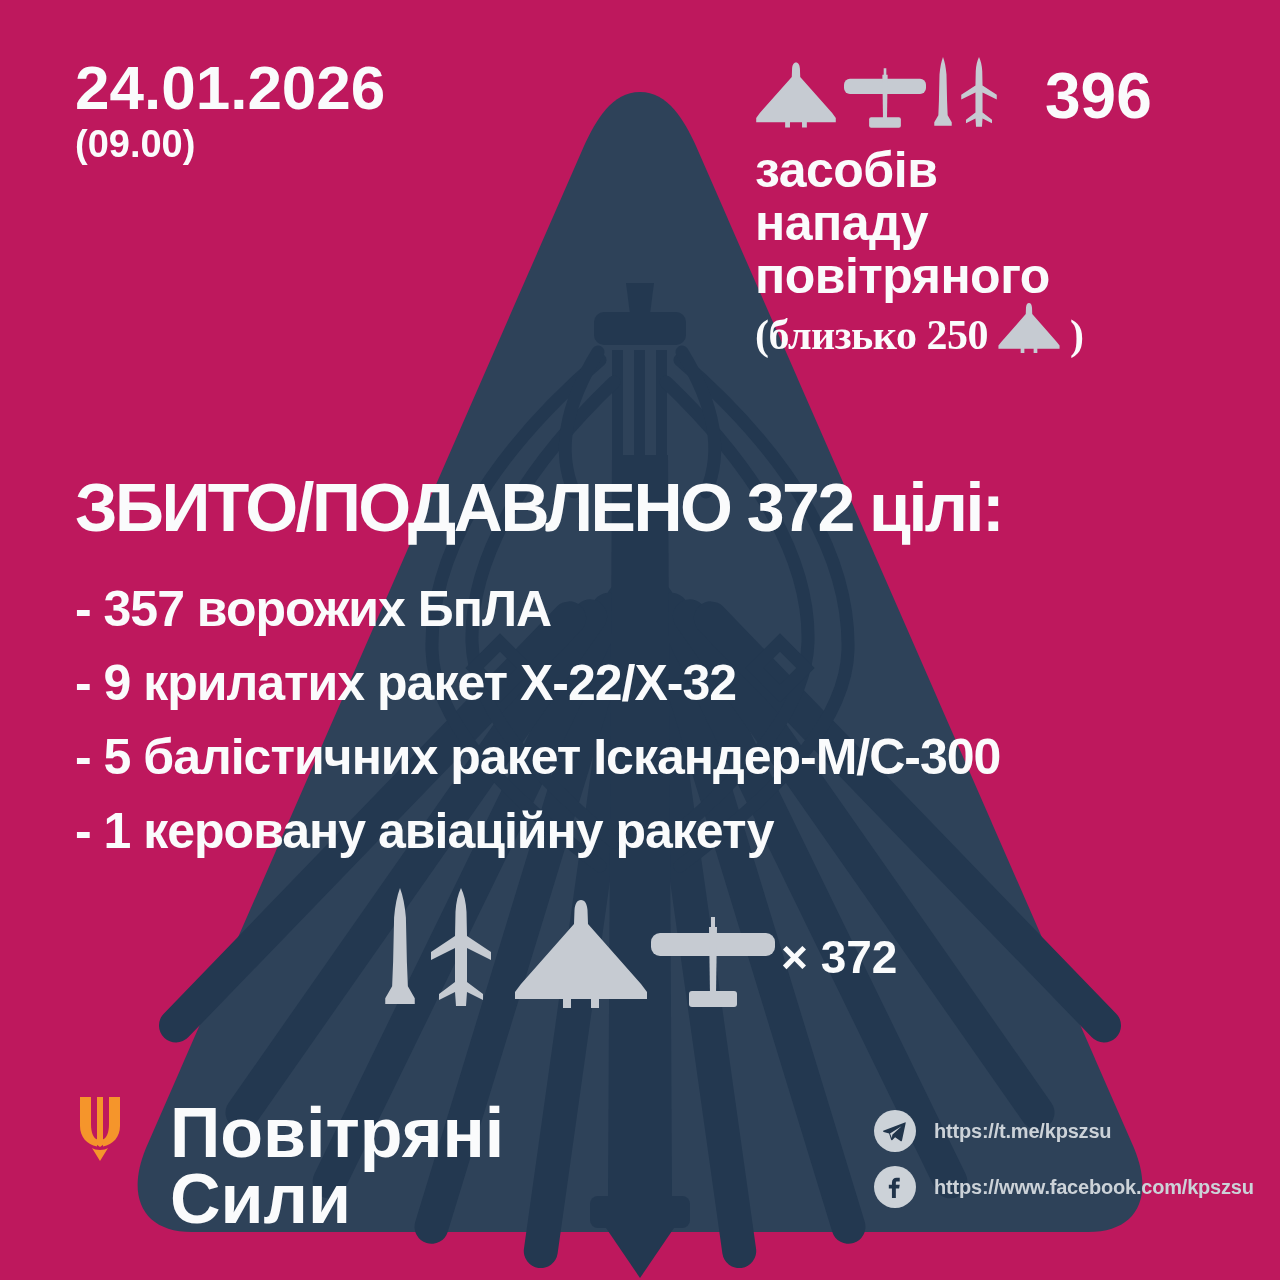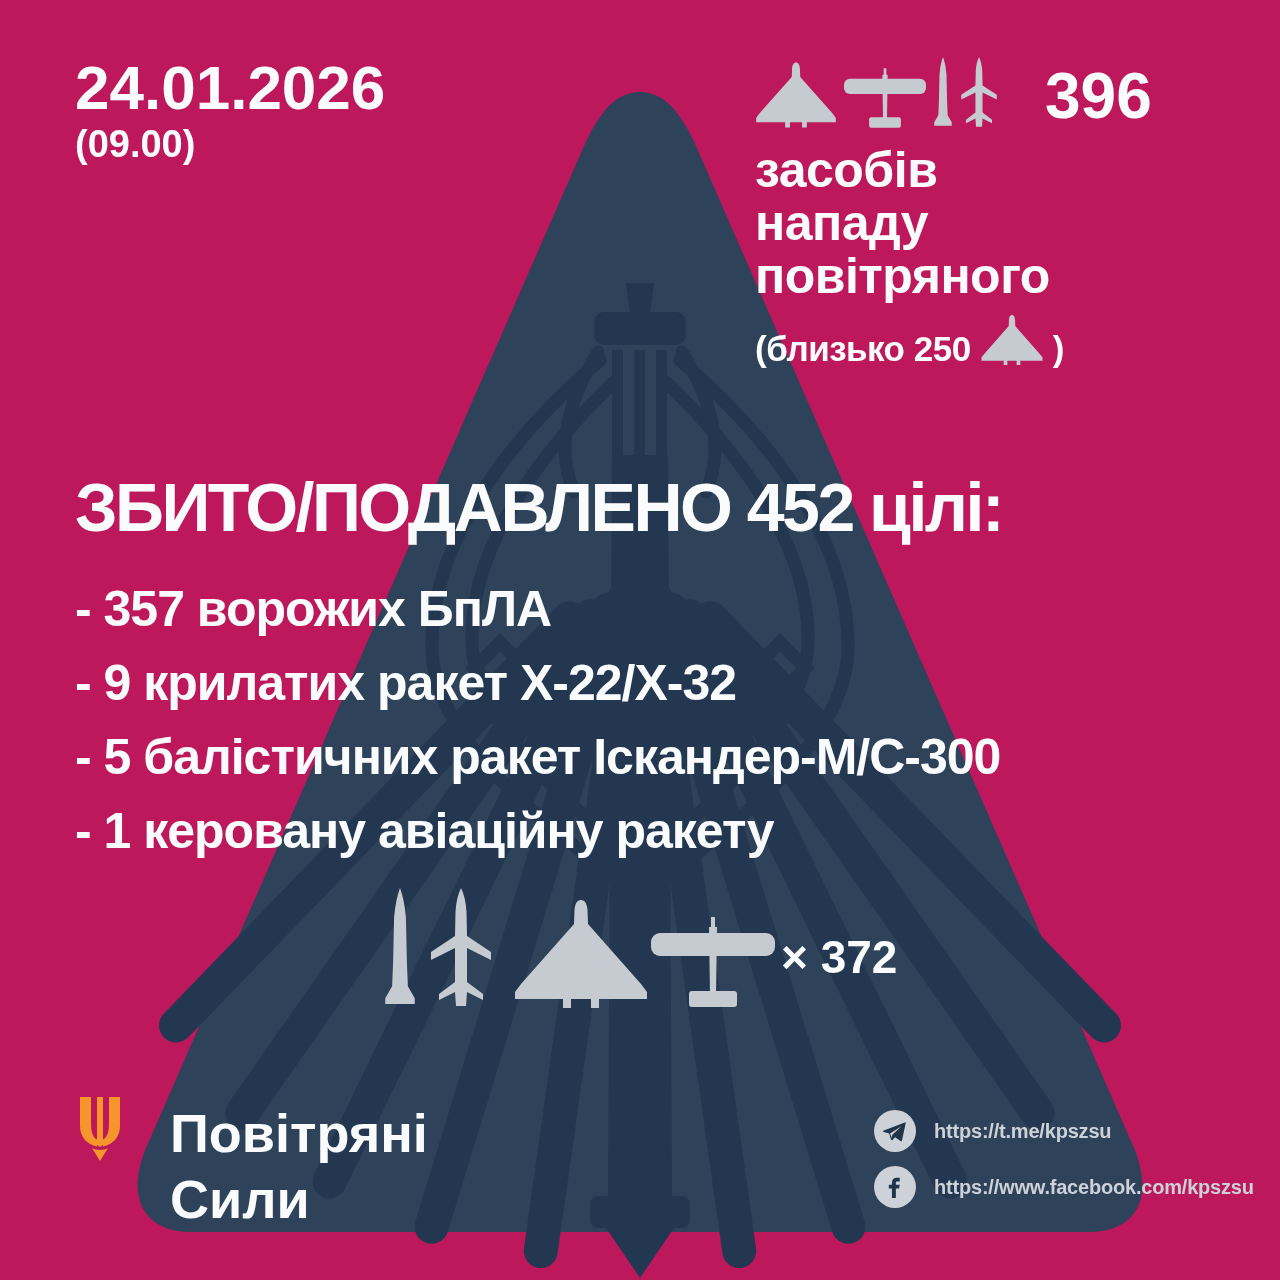--- a/index.html
+++ b/index.html
@@ -11,30 +11,30 @@
   }
   .wm{position:absolute;inset:0;pointer-events:none;}
   .abs{position:absolute;}
   
   .date{font-size:62px;font-weight:bold;letter-spacing:0;}
   .time{font-size:38px;font-weight:bold;}
   
   .attack-icons{display:flex;align-items:flex-end;gap:7px;height:72px;}
   .big-count{font-size:64px;font-weight:bold;line-height:1;}
   .attack-label div{font-size:50px;font-weight:bold;line-height:53px;letter-spacing:-0.5px;}
-  .approx{font-size:35px;font-weight:bold;margin-top:12px;white-space:nowrap;letter-spacing:-0.5px;}
+  .approx{font-size:42px;font-weight:bold;white-space:nowrap;letter-spacing:-0.5px;font-family:Liberation Serif, serif;}
   .approx svg{vertical-align:-4px;margin:0 6px;}
   
   .headline{font-size:68px;font-weight:bold;letter-spacing:-2.5px;white-space:nowrap;}
   .list div{font-size:50px;font-weight:bold;line-height:74px;letter-spacing:-1px;white-space:nowrap;}
   
   .destroyed{display:flex;align-items:flex-end;}
   .mult{font-size:46px;font-weight:bold;}
   
-  .brand{font-size:54px;font-weight:bold;line-height:66px;}
+  .brand{font-size:70px;font-weight:bold;line-height:66px;}
   .soc-row{display:flex;align-items:center;gap:18px;cursor:pointer;}
   .soc-row + .soc-row{margin-top:14px;}
   .soc-link{font-size:20px;font-weight:bold;color:#ccd2d8;letter-spacing:-0.2px;}
   .ic{fill:#c6cbd2;}
 </style>
 </head>
 <body>
 
 <div class="canvas">
 
@@ -122,21 +122,21 @@
     <div class="attack-label" style="margin-top:16px;">
       <div>засобів</div>
       <div>нападу</div>
       <div>повітряного</div>
     </div>
     <div class="approx"><span>(близько 250</span><svg class="ic" width="70" height="50" viewBox="0 0 136 108">
           <path d="M68,0 C64,0 62,4 61.5,10 L61,24 L8,84 L2,92 L2,99 L50,99 L50,108 L58,108 L58,99 L78,99 L78,108 L86,108 L86,99 L134,99 L134,92 L128,84 L75,24 L74.5,10 C74,4 72,0 68,0 Z"></path>
         </svg><span>)</span></div>
   </div>
 
-  <div class="abs headline" style="left:75px;top:468px;">ЗБИТО/ПОДАВЛЕНО 452 цілі:</div>
+  <div class="abs headline" style="left:75px;top:468px;">ЗБИТО/ПОДАВЛЕНО 372 цілі:</div>
 
   <div class="abs list" style="left:75px;top:572px;">
     <div>- 357 ворожих БпЛА</div>
     <div>- 9 крилатих ракет Х-22/Х-32</div>
     <div>- 5 балістичних ракет Іскандер-М/С-300</div>
     <div>- 1 керовану авіаційну ракету</div>
   </div>
 
   <div class="abs destroyed" style="left:383px;top:880px;height:128px;">
     <svg class="ic" width="34" height="120" viewBox="0 0 34 122">

